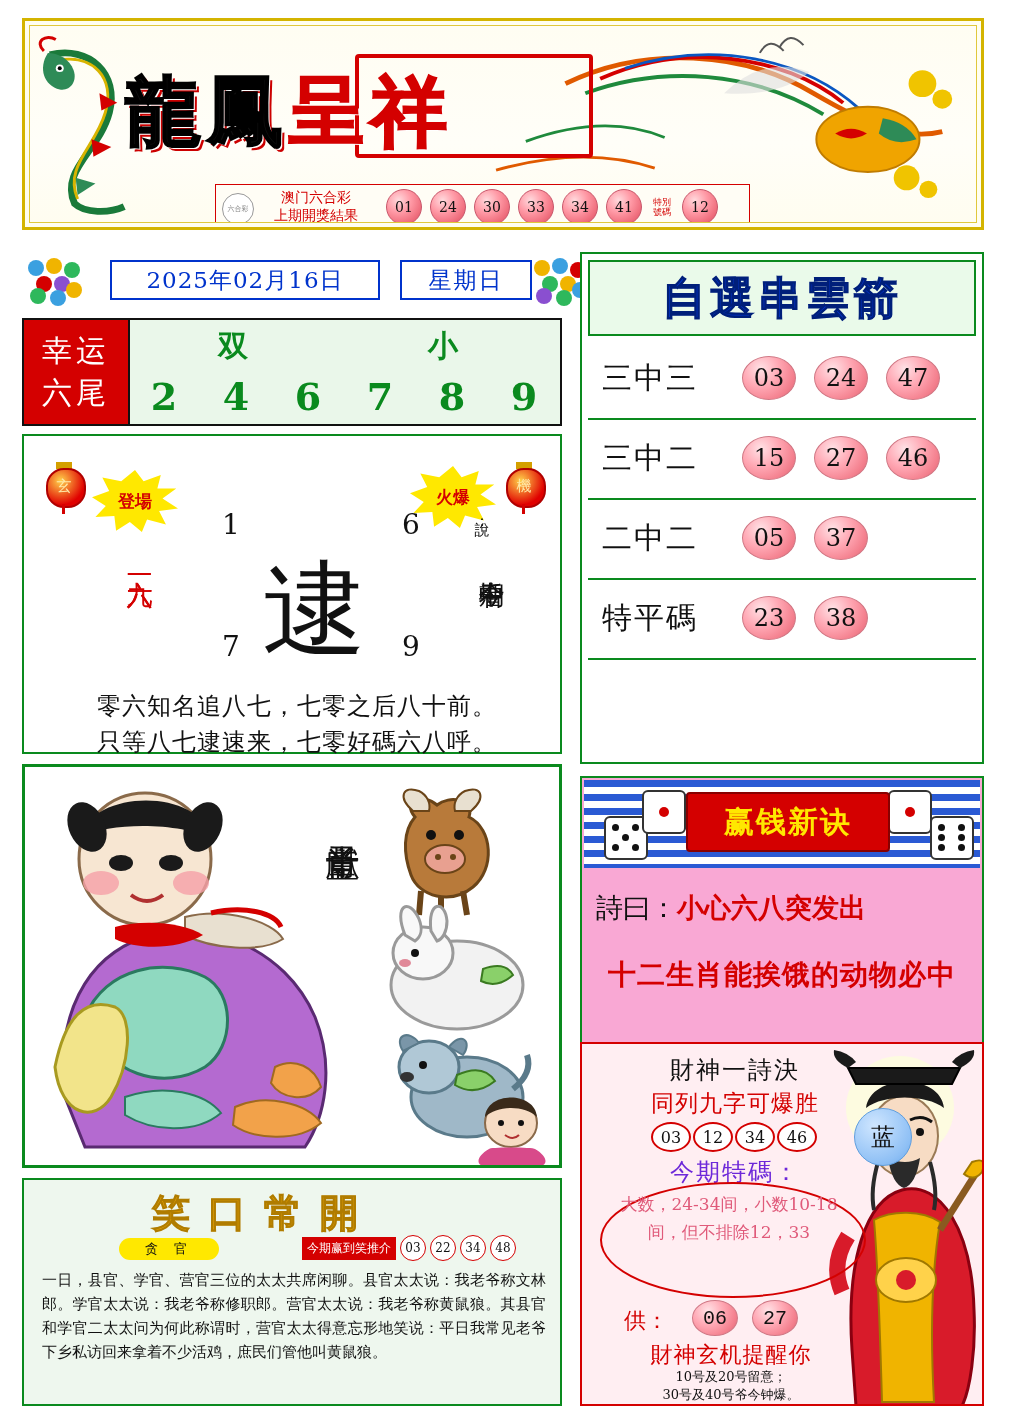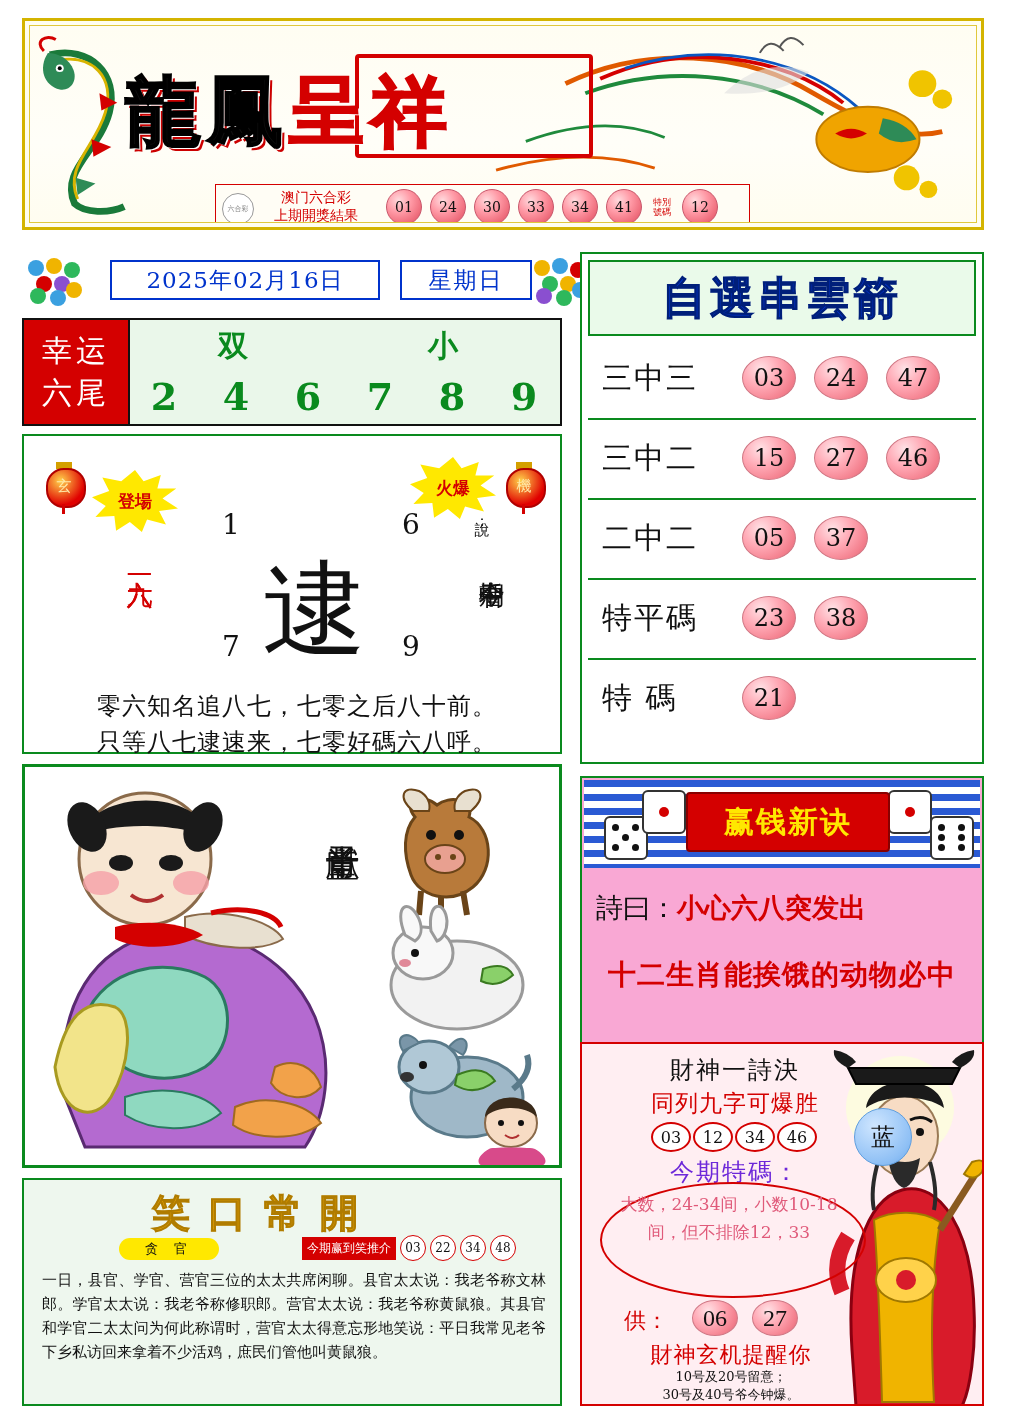--- a/index.html
+++ b/index.html
@@ -344,21 +344,21 @@
     font-size:22px;color:#d40000;
   }
   .cs-gong-balls{
     position:absolute;left:110px;top:256px;display:flex;gap:14px;
   }
   .cs-gball{
     width:44px;height:34px;border-radius:50%;
     background:radial-gradient(circle at 34% 28%,#ffe2e6 0%,#ffa8b4 40%,#f4818f 72%,#e06070 100%);
     border:1px solid #d07885;
     display:flex;align-items:center;justify-content:center;
-    font-family:Liberation Serif, serif;font-size:24px;color:#111;
+    font-family:Liberation Mono, monospace;font-size:20px;color:#111;
   }
   .cs-t4{
     position:absolute;left:24px;top:296px;width:250px;text-align:center;
     font-family:"DejaVu Serif","Liberation Serif",serif;
     font-size:22px;color:#d40000;letter-spacing:1px;
   }
   .cs-foot{
     position:absolute;left:24px;top:324px;width:250px;text-align:center;
     font-family:"DejaVu Serif","Liberation Serif",serif;
     font-size:13px;color:#111;line-height:18px;
@@ -493,21 +493,21 @@
       <div class="cap"></div>
         <div class="body"></div>
         <div class="tassel"></div>
       <div class="ch">機</div>
     </div>
 
     <div class="burst" style="left:68px;top:34px;">
       <div class="star"></div>
         <span>登場</span>
     </div>
-    <div class="burst" style="left:386px;top:21px;">
+    <div class="burst" style="left:386px;top:30px;">
       <div class="star"></div>
         <span>火爆</span>
     </div>
 
     <div class="corner-num" style="left:198px;top:72px;">1</div>
     <div class="corner-num" style="left:378px;top:72px;">6</div>
     <div class="corner-num" style="left:198px;top:194px;">7</div>
     <div class="corner-num" style="left:378px;top:194px;">9</div>
 
     <div class="big-ch">逮</div>
@@ -645,26 +645,20 @@
     </div>
 
     <div class="zx-row" style="top:324px;">
       <div class="zx-label">特平碼</div>
       <div class="zx-balls">
         <div class="zx-ball">23</div>
         <div class="zx-ball">38</div>
       </div>
     </div>
 
-    <div class="zx-row" style="top:404px;border-bottom:none;">
-      <div class="zx-label">特  碼</div>
-      <div class="zx-balls">
-        <div class="zx-ball">21</div>
-      </div>
-    </div>
   </div>
 
   <div class="yingqian">
     <div class="dice-strip"></div>
 
     <div class="dice" style="left:22px;top:38px;">
       <div class="dot" style="left:6px;top:6px;"></div>
       <div class="dot" style="left:16px;top:16px;"></div>
       <div class="dot" style="left:26px;top:26px;"></div>
       <div class="dot" style="left:26px;top:6px;"></div>

